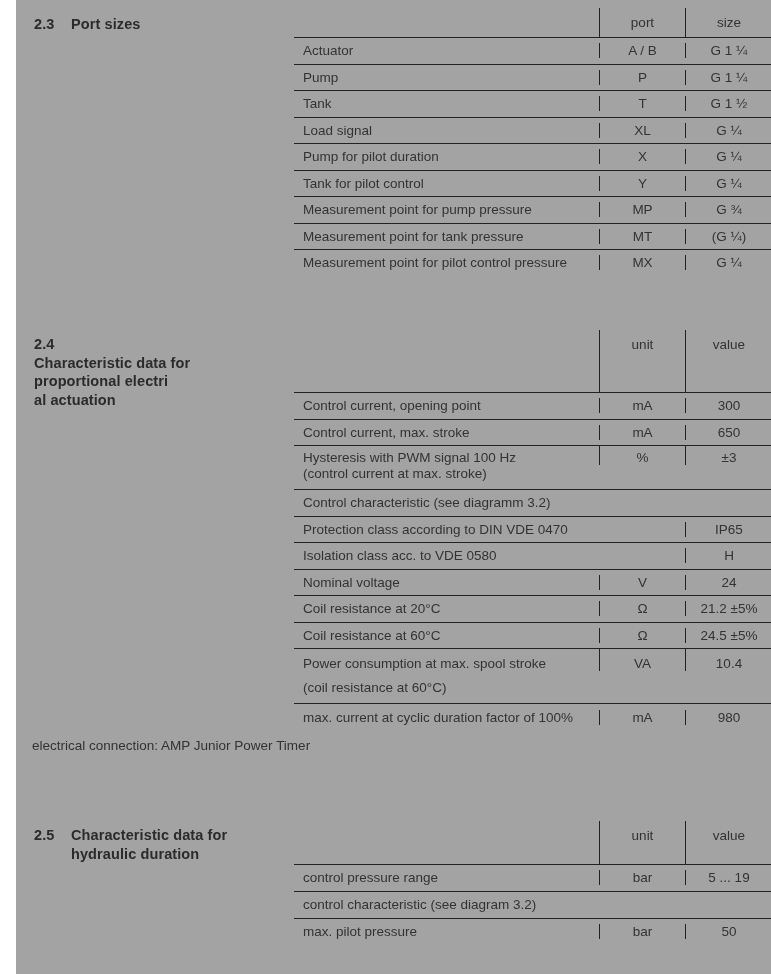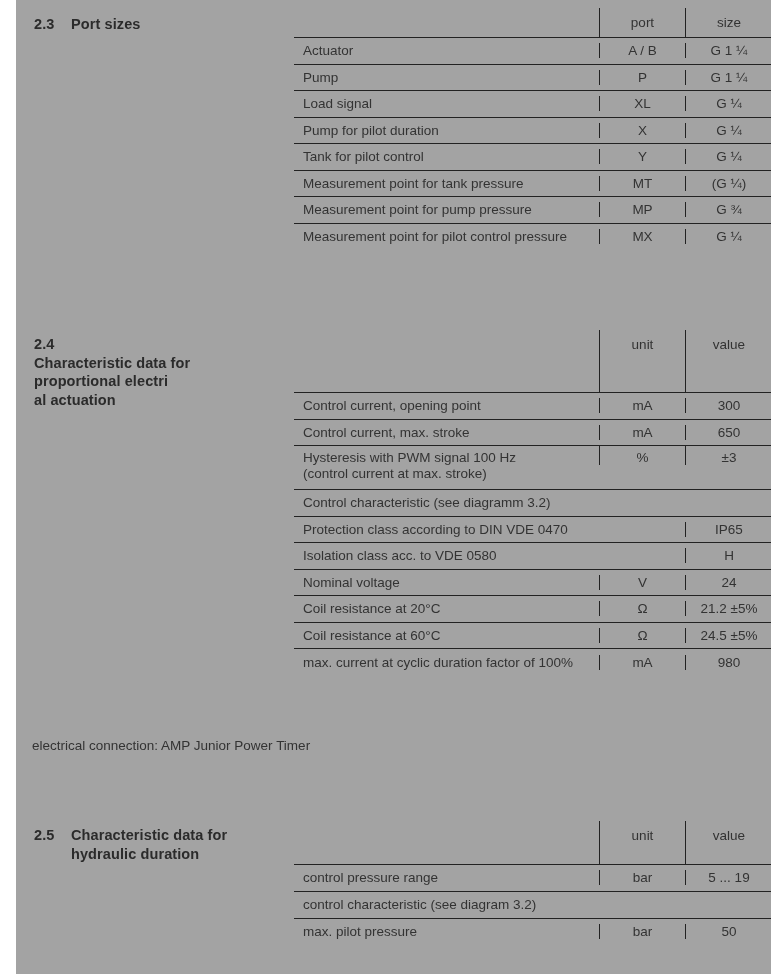--- a/index.html
+++ b/index.html
@@ -96,43 +96,48 @@
       <div class="c lbl">Actuator</div>
       <div class="c col1">A / B</div>
       <div class="c col2">G 1 ¼</div>
     </div>
     <div class="trow">
       <div class="c lbl">Pump</div>
       <div class="c col1">P</div>
       <div class="c col2">G 1 ¼</div>
     </div>
     <div class="trow">
+      <div class="c lbl">Tank</div>
+      <div class="c col1">T</div>
+      <div class="c col2">G 1 ½</div>
+    </div>
+    <div class="trow">
       <div class="c lbl">Load signal</div>
       <div class="c col1">XL</div>
       <div class="c col2">G ¼</div>
     </div>
     <div class="trow">
       <div class="c lbl">Pump for pilot duration</div>
       <div class="c col1">X</div>
       <div class="c col2">G ¼</div>
     </div>
     <div class="trow">
       <div class="c lbl">Tank for pilot control</div>
       <div class="c col1">Y</div>
       <div class="c col2">G ¼</div>
+    </div>
+    <div class="trow">
+      <div class="c lbl">Measurement point for pump pressure</div>
+      <div class="c col1">MP</div>
+      <div class="c col2">G ¾</div>
     </div>
     <div class="trow">
       <div class="c lbl">Measurement point for tank pressure</div>
       <div class="c col1">MT</div>
       <div class="c col2">(G ¼)</div>
-    </div>
-    <div class="trow">
-      <div class="c lbl">Measurement point for pump pressure</div>
-      <div class="c col1">MP</div>
-      <div class="c col2">G ¾</div>
     </div>
     <div class="trow">
       <div class="c lbl">Measurement point for pilot control pressure</div>
       <div class="c col1">MX</div>
       <div class="c col2">G ¼</div>
     </div>
   </div>
 
   <div class="heading" style="top:335px;flex-direction:column;">
     <div class="num">2.4</div>
@@ -192,20 +197,30 @@
     <div class="trow">
       <div class="c lbl">Coil resistance at 20°C</div>
       <div class="c col1">Ω</div>
       <div class="c col2">21.2 ±5%</div>
     </div>
     <div class="trow">
       <div class="c lbl">Coil resistance at 60°C</div>
       <div class="c col1">Ω</div>
       <div class="c col2">24.5 ±5%</div>
     </div>
+    <div class="trow h55">
+      <div class="c lbl">
+        <div>
+          <div class="l1">Power consumption at max. spool stroke</div>
+          <div class="l2">(coil resistance at 60°C)</div>
+        </div>
+      </div>
+      <div class="c col1">VA</div>
+      <div class="c col2">10.4</div>
+    </div>
     <div class="trow h27">
       <div class="c lbl">max. current at cyclic duration factor of 100%</div>
       <div class="c col1">mA</div>
       <div class="c col2">980</div>
     </div>
   </div>
 
   <div class="footnote">electrical connection: AMP Junior Power Timer</div>
 
   <div class="heading" style="top:826px;justify-content:space-between;">

